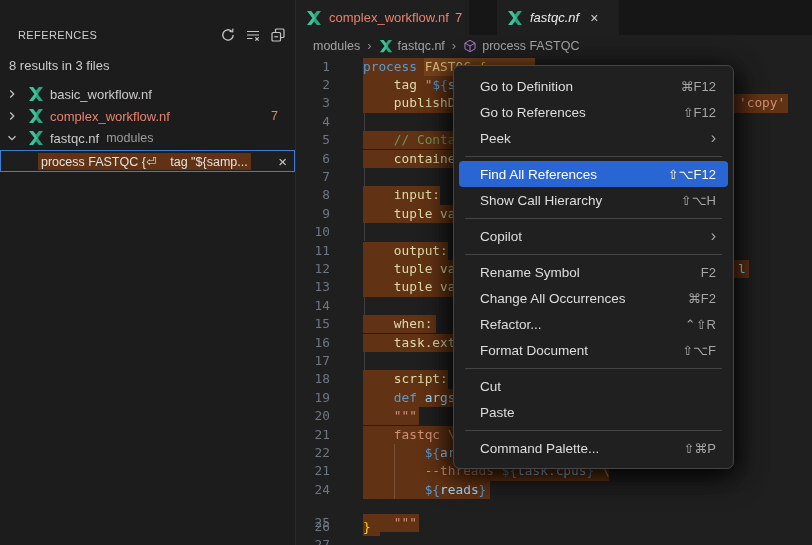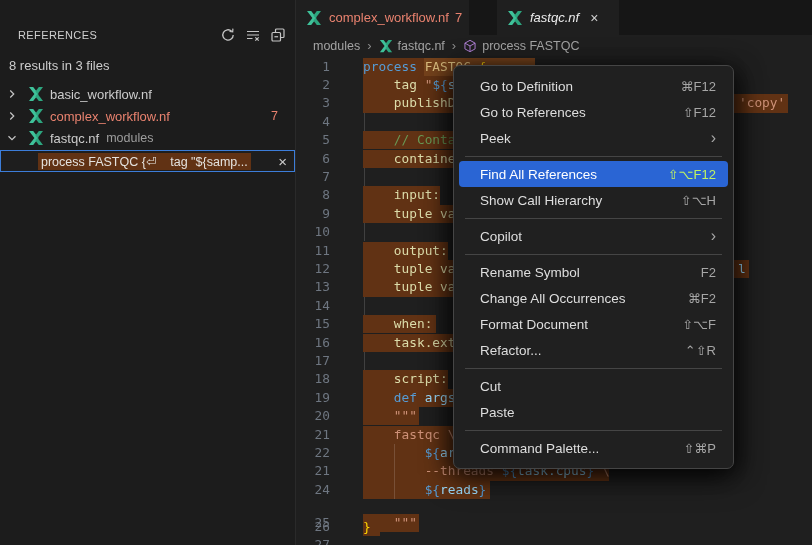--- a/index.html
+++ b/index.html
@@ -56,21 +56,21 @@
   .var{color:#9cdcfe}.com{color:#6a9955}.brace{color:#ffd700}.fg{color:#d4d4d4}
   
   #menu{position:absolute;left:453px;top:65px;width:281px;box-sizing:border-box;background:#202020;
         border:1px solid #454545;border-radius:7px;padding:7px 0;z-index:20;
         box-shadow:0 8px 30px rgba(0,0,0,0.65),-8px 4px 20px rgba(0,0,0,0.4),8px 4px 20px rgba(0,0,0,0.4);}
   .mi{height:26px;display:flex;align-items:center;margin:0 5px;padding:0 12px 0 21px;border-radius:4px;font-size:13.5px;color:#dedede;}
   .mi .lab{flex:1;white-space:nowrap;}
   .mi .sc{color:#a6a6a6;font-size:13px;font-family:"Liberation Sans","DejaVu Sans",sans-serif;}
   .mi .arrow{color:#a6a6a6;font-size:16px;line-height:1;}
   .mi.sel{background:#2a65d4;color:#ffffff;}
-  .mi.sel .sc{color:#bef264;}
+  .mi.sel .sc{color:#fef9c3;}
   .msep{height:1px;background:#454545;margin:4.5px 11px;}
 </style>
 </head>
 <body>
 
 <div id="app">
 
   <div id="sidebar">
     <div class="sb-head">
       <span class="sb-title">REFERENCES</span>
@@ -357,27 +357,27 @@
       <div class="msep"></div>
       <div class="mi">
         <span class="lab">Rename Symbol</span>
         <span class="sc">F2</span>
       </div>
       <div class="mi">
         <span class="lab">Change All Occurrences</span>
         <span class="sc">⌘F2</span>
       </div>
       <div class="mi">
+        <span class="lab">Refactor...</span>
+        <span class="sc">⌃⇧R</span>
+      </div>
+      <div class="mi">
         <span class="lab">Format Document</span>
         <span class="sc">⇧⌥F</span>
       </div>
-      <div class="mi">
-        <span class="lab">Refactor...</span>
-        <span class="sc">⌃⇧R</span>
-      </div>
       <div class="msep"></div>
       <div class="mi">
         <span class="lab">Cut</span>
       </div>
       <div class="mi">
         <span class="lab">Paste</span>
       </div>
       <div class="msep"></div>
       <div class="mi">
         <span class="lab">Command Palette...</span>

